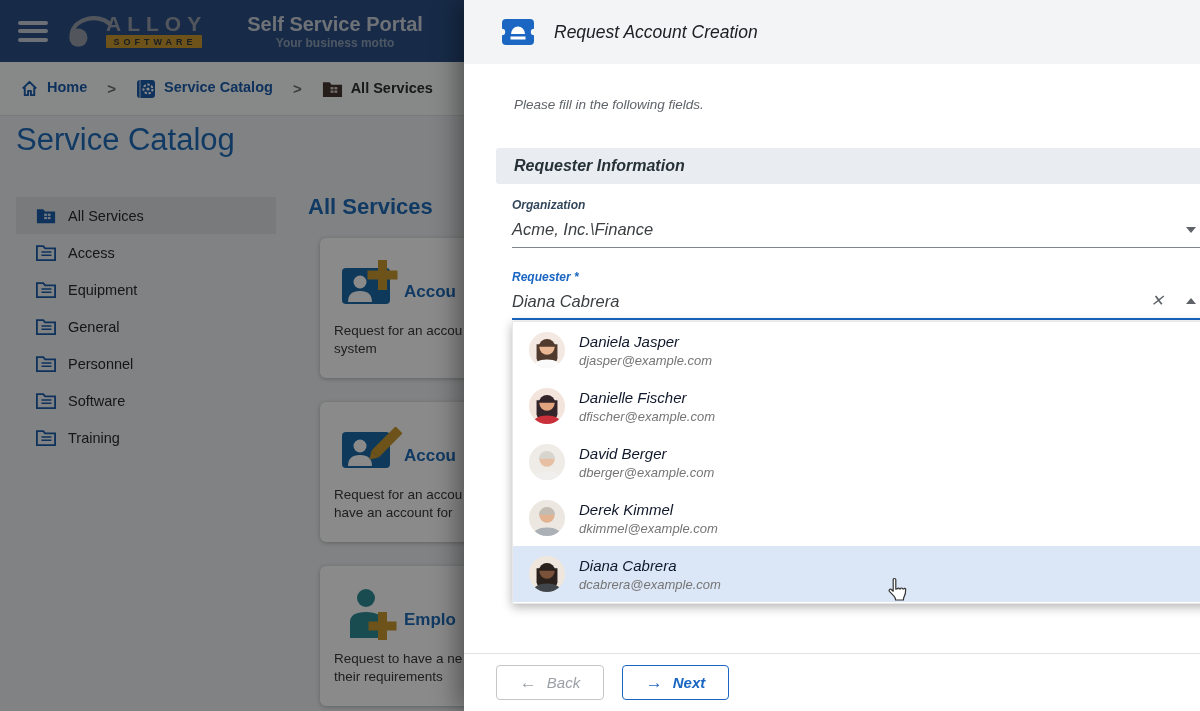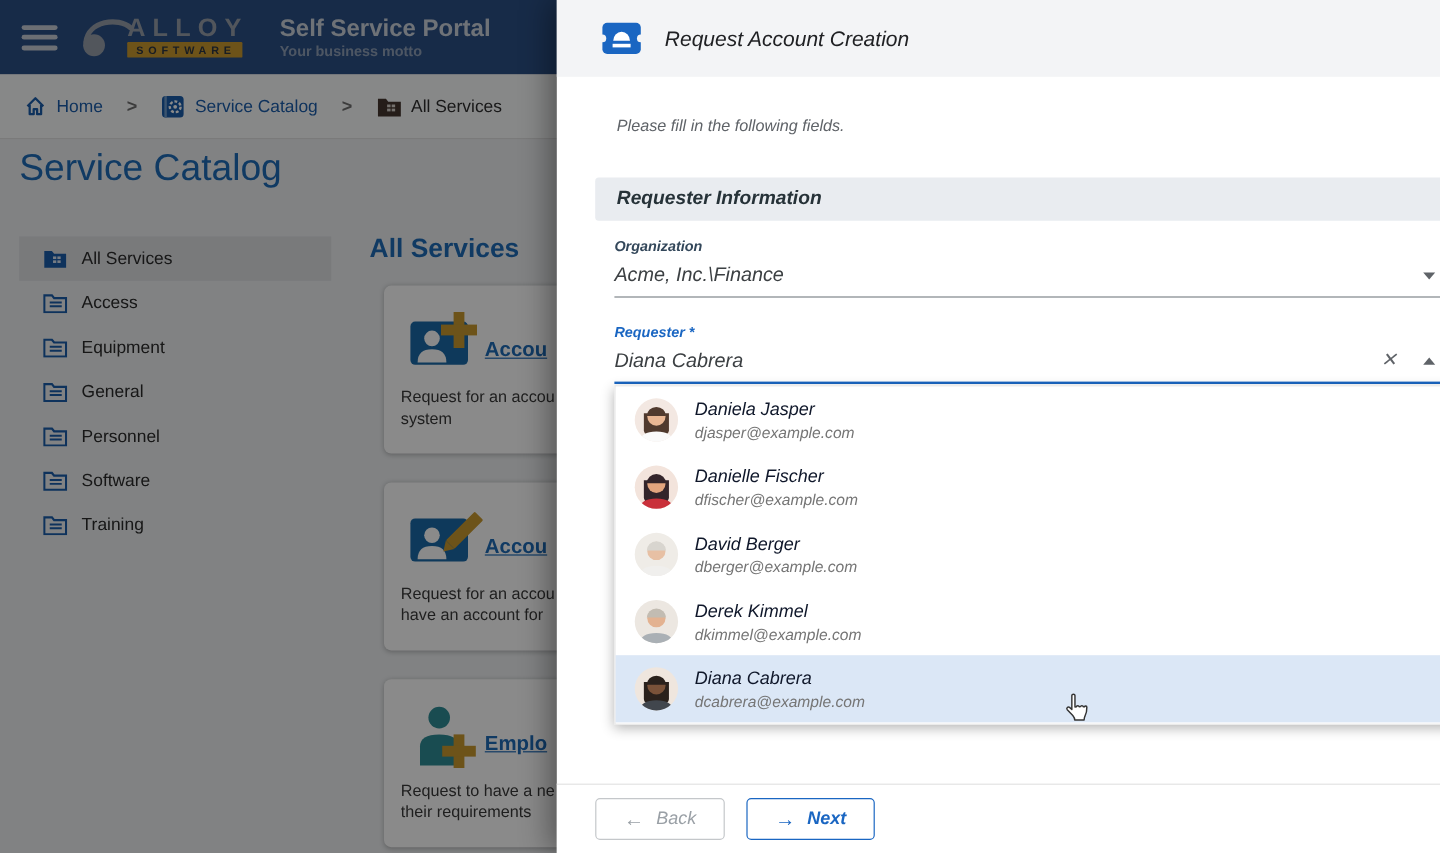--- a/index.html
+++ b/index.html
@@ -9,42 +9,42 @@
   
   .bg-page { position:absolute; inset:0; background:#eef0f2; z-index:1; }
   .bg-header { position:absolute; left:0; top:0; width:100%; height:62px; background:#2c5086; display:flex; align-items:center; }
   .hamburger { margin-left:18px; width:30px; height:21px; display:flex; flex-direction:column; justify-content:space-between; cursor:pointer; }
   .hamburger span { display:block; height:4px; border-radius:2px; background:#c7cdd6; }
   .logo { margin-left:16px; display:flex; align-items:center;justify-content:space-between; }
   .logo-swoosh { width:46px; height:46px; }
   .logo-textblock { margin-left:-4px; display:flex; flex-direction:column; }
   .logo-alloy { font-size:21px; font-weight:700; letter-spacing:6px; color:#98a0ab; line-height:20px; }
   .logo-sw { margin-top:1px; background:#c9992f; color:#2d3642; font-size:9px; font-weight:700; letter-spacing:4px; padding:2px 4px 1px 6px; border-radius:1px; width:96px; text-align:center; }
-  .portal-titles { margin-left:26px; }
+  .portal-titles { margin-left:40px;text-align:center; }
   .portal-title { color:#ccd3dc; font-size:20px; font-weight:700; line-height:23px; }
   .portal-motto { color:#8fa0b8; font-size:12px; font-weight:700; }
 
   .bg-breadcrumb { position:absolute; left:0; top:62px; width:100%; height:54px; background:#fafbfc; border-bottom:1px solid #e2e2e2; display:flex; align-items:center; padding-left:20px; gap:14px; }
-  .crumb { display:flex; align-items:center; gap:8px; font-size:14.5px; font-weight:400; cursor:pointer; }
+  .crumb { display:flex; gap:8px; font-size:14.5px; font-weight:700; cursor:pointer; }
   .crumb.blue { color:#1a5dab; }
   .crumb.dark { color:#2f2f2f; }
   .crumb-sep { color:#6f6f6f; font-size:15px; font-weight:700; padding:0 6px; }
 
   .bg-h1 { position:absolute; left:16px; top:122px; font-size:31px; font-weight:500; color:#1f6cb8; }
 
   .bg-sidebar { position:absolute; left:16px; top:197px; width:260px; }
   .side-item { height:37px; display:flex; align-items:center; gap:12px; padding-left:20px; font-size:14.5px; color:#2b2b2b; cursor:pointer; }
   .side-item.selected { background:#dfe1e4; }
   .side-item svg { flex:0 0 auto; }
 
   .bg-main-heading { position:absolute; left:308px; top:194px; font-size:22px; font-weight:700; color:#1f6cb8; }
   .cards { position:absolute; left:320px; top:238px; width:330px; }
   .card { position:relative; width:330px; height:140px; background:#fff; border-radius:6px; box-shadow:0 1px 4px rgba(0,0,0,.25); margin-bottom:24px; cursor:pointer; }
   .card-icon { position:absolute; left:20px; top:20px; }
-  .card-title { position:absolute; left:84px; top:44px; font-size:17px; font-weight:700; color:#1f6cb8; white-space:nowrap;text-decoration:underline; }
+  .card-title { position:absolute; left:84px; top:44px; font-size:17px; font-weight:700; color:#1f6cb8; white-space:nowrap; }
   .card-desc { position:absolute; left:14px; top:84px; font-size:13.5px; line-height:18px; color:#3a3a3a; white-space:pre-line; }
 
   .dim { position:absolute; inset:0; background:rgba(0,0,0,0.46); z-index:2; }
 
   
   .modal { position:absolute; left:464px; top:0; width:806px; height:711px; background:#fff; z-index:3; box-shadow:-6px 0 24px rgba(0,0,0,.4);font-style:italic; }
   .modal-header { position:absolute; left:0; top:0; right:0; height:64px; background:#f3f4f6; display:flex; align-items:center; padding:0 30px 0 36px; }
   .modal-title { margin-left:18px; font-size:17.5px; font-weight:500; color:#202124; }
   .modal-close { margin-left:auto; font-size:19px; color:#424242; cursor:pointer; line-height:1; }
 

